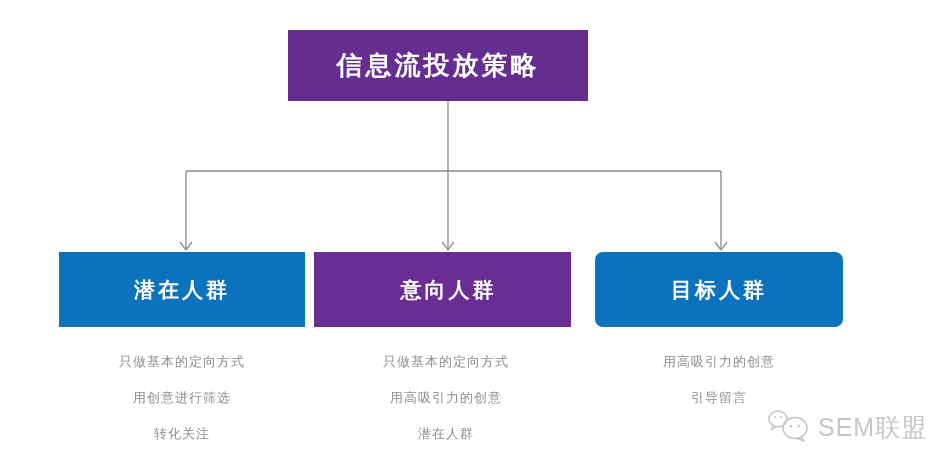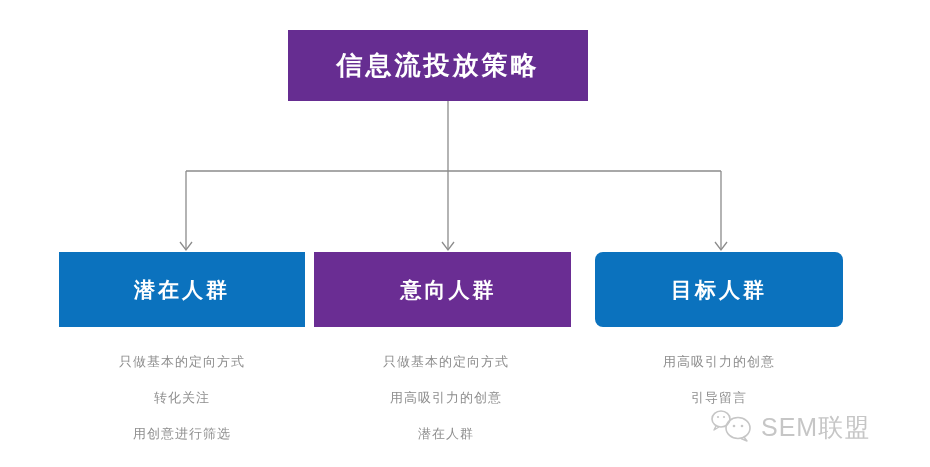--- a/index.html
+++ b/index.html
@@ -35,21 +35,21 @@
   .col-notes {
     position: absolute; top: 344px; width: 280px;
     text-align: center;
     font-size: 13px; line-height: 36px; letter-spacing: 1px;
   }
   #notes-0 { left: 42px; }
   #notes-1 { left: 306px; }
   #notes-2 { left: 579px; }
 
   .watermark {
-    position: absolute; left: 710px; top: 408px;
+    position: absolute; left: 767px; top: 408px;
     display: flex; align-items: center; gap: 7px;
   }
   .watermark-label { font-size: 25px; letter-spacing: 1px; }
 </style>
 </head>
 <body>
 
 <div class="stage">
 
   <svg class="connector" width="930" height="467" viewBox="0 0 930 467" style="color: rgb(140, 140, 140);">
@@ -66,22 +66,22 @@
   </div>
   <div class="node child-node" id="child-1" style="background: rgb(106, 45, 147);">
     <span>意向人群</span>
   </div>
   <div class="node child-node" id="child-2" style="background: rgb(11, 114, 190); border-radius: 8px;">
     <span>目标人群</span>
   </div>
 
   <div class="col-notes" id="notes-0" style="color: rgb(142, 142, 142);">
     <div>只做基本的定向方式</div>
+    <div>用创意进行筛选</div>
     <div>转化关注</div>
-    <div>用创意进行筛选</div>
   </div>
   <div class="col-notes" id="notes-1" style="color: rgb(142, 142, 142);">
     <div>只做基本的定向方式</div>
     <div>用高吸引力的创意</div>
     <div>潜在人群</div>
   </div>
   <div class="col-notes" id="notes-2" style="color: rgb(142, 142, 142);">
     <div>用高吸引力的创意</div>
     <div>引导留言</div>
   </div>

